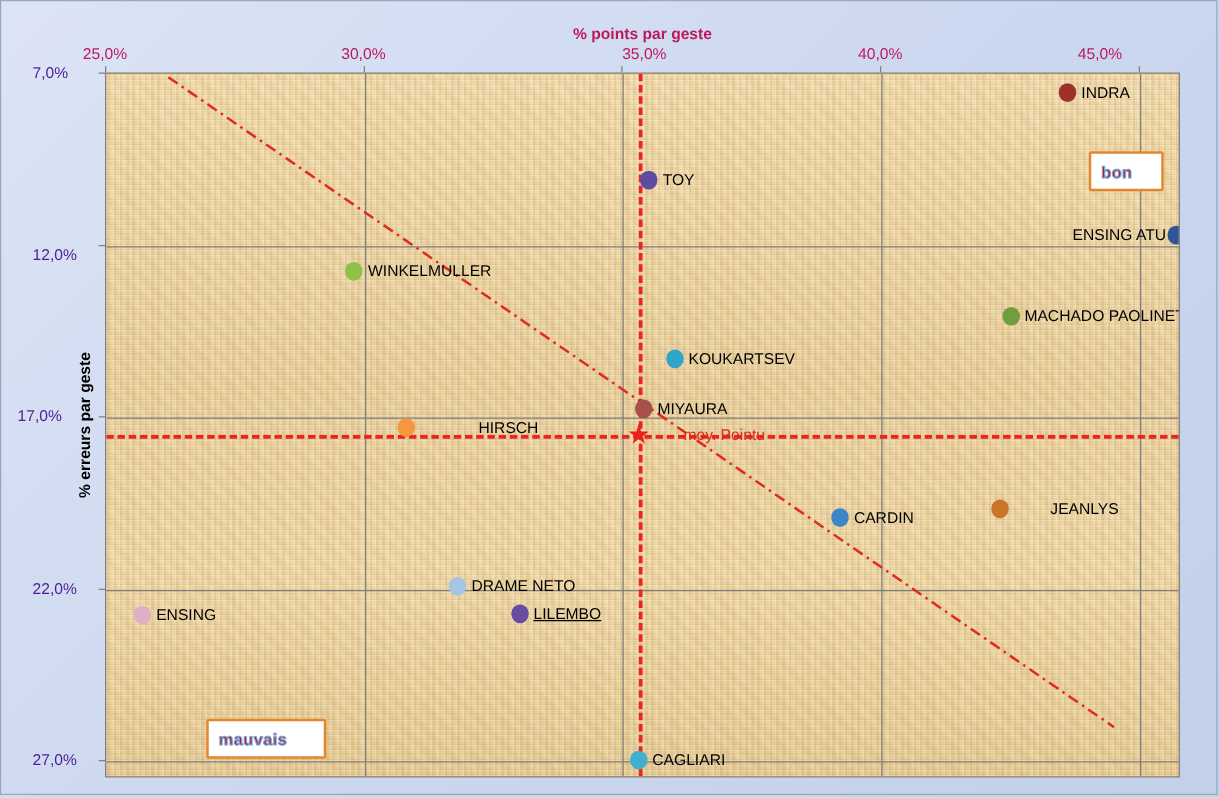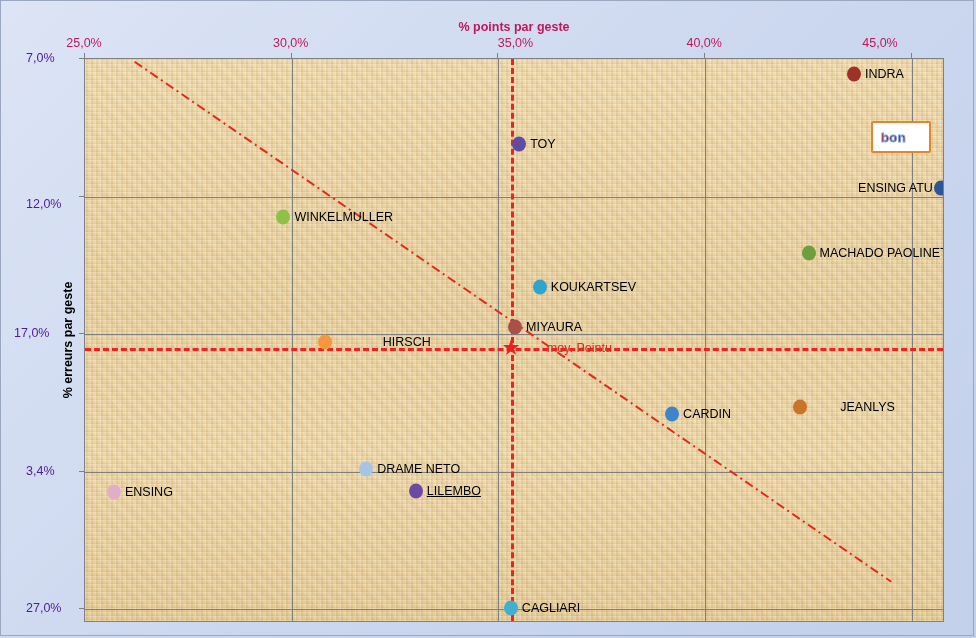--- a/index.html
+++ b/index.html
@@ -150,21 +150,21 @@
       <div class="xtick" style="left: 880px; top: 36px;">45,0%</div>
     </div>
   <div id="yticks">
       <div class="tickmark-y" style="left: 79px; top: 58px;"></div>
       <div class="ytick" style="left: 26px; width: 52px; top: 58px;">7,0%</div>
       <div class="tickmark-y" style="left: 79px; top: 195.561px;"></div>
       <div class="ytick" style="left: 26px; width: 52px; top: 204px;">12,0%</div>
       <div class="tickmark-y" style="left: 79px; top: 333.122px;"></div>
       <div class="ytick" style="left: 14px; width: 52px; top: 333.122px;">17,0%</div>
       <div class="tickmark-y" style="left: 79px; top: 470.683px;"></div>
-      <div class="ytick" style="left: 26px; width: 52px; top: 470.683px;">3,4%</div>
+      <div class="ytick" style="left: 26px; width: 52px; top: 470.683px;">22,0%</div>
       <div class="tickmark-y" style="left: 79px; top: 608.244px;"></div>
       <div class="ytick" style="left: 26px; width: 52px; top: 608.244px;">27,0%</div>
     </div>
 
   <div id="plot">
     <div id="grid-layer">
         <div class="gridline-v" style="left: 206.731px;"></div>
         <div class="gridline-v" style="left: 413.462px;"></div>
         <div class="gridline-v" style="left: 620.192px;"></div>
         <div class="gridline-v" style="left: 826.923px;"></div>
@@ -215,14 +215,17 @@
     <div id="mean-star" style="left: 425.865px; top: 288.878px;">
       <svg width="18" height="18" viewBox="0 0 18 18">
         <path d="M9 0 L10.9 6.1 L17.1 6.1 L12.1 9.9 L14 16 L9 12.2 L4 16 L5.9 9.9 L0.9 6.1 L7.1 6.1 Z" fill="#e8211b"></path>
       </svg>
     </div>
     <div id="mean-label" style="left: 437.865px; top: 288.878px;">moy. Pointu</div>
 
     <div class="callout" id="callout-bon">
       <span class="callout-text">bon</span>
     </div>
+    <div class="callout" id="callout-mauvais">
+      <span class="callout-text">mauvais</span>
+    </div>
   </div>
 </div>
 
 </body></html>

